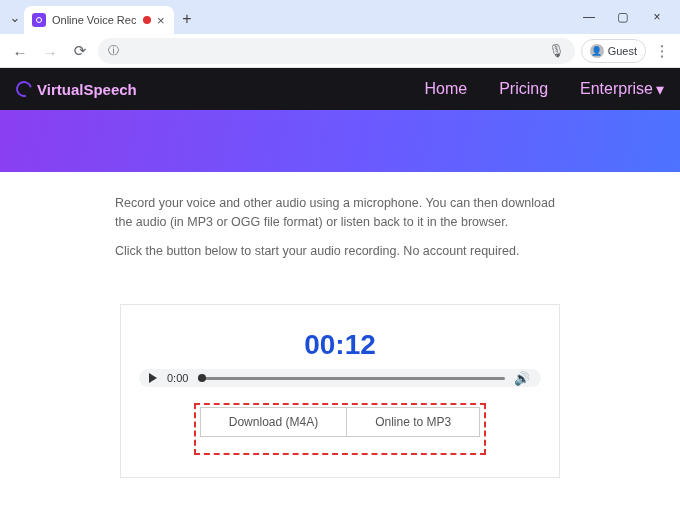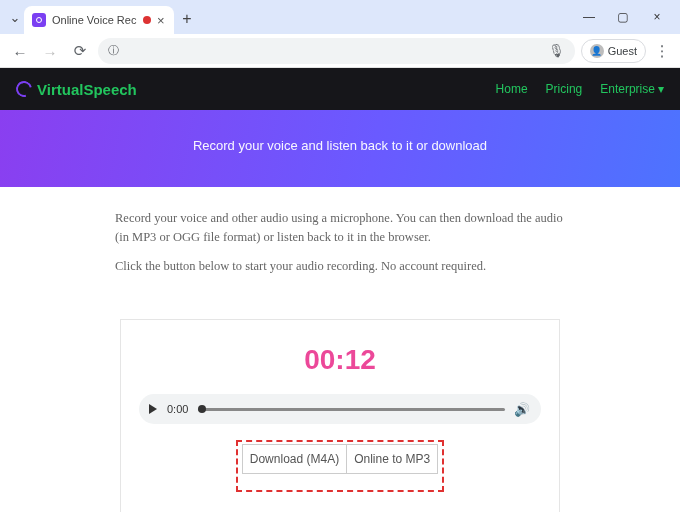--- a/index.html
+++ b/index.html
@@ -24,47 +24,47 @@
   .nav-btn.disabled { color: #bdbdbd; }
   .addr { flex: 1; display: flex; align-items: center; background: #f1f3f4; border-radius: 14px; height: 26px; padding: 0 10px; gap: 6px;}
   .addr-icon { color: #5f6368; font-size: 11px;}
   .addr-text { font-size: 12px; color: #3c4043; }
   .addr-right { margin-left: auto; display:flex; gap:6px; align-items:center; color:#5f6368;}
   .guest-pill { display: flex; align-items: center; gap: 4px; border: 1px solid #dadce0; border-radius: 13px; height: 24px; padding: 0 8px; font-size: 11px; color: #3c4043;}
   .guest-avatar { width: 14px; height: 14px; border-radius:50%; background:#bdbdbd; display:flex; align-items:center; justify-content:center; color:#fff; font-size:9px;}
   .kebab { width: 20px; text-align: center; font-size: 15px; color:#5f6368;}
   
   
-  .site-header { background: #16161a; height: 42px; display: flex; align-items: center; padding: 12px 16px; color: #22c55e; }
+  .site-header { background: #16161a; height: 42px; display: flex; align-items: center; padding: 12px 16px; color: #f0abfc; }
   .logo { display: flex; align-items: center; gap: 5px; font-size: 15px; font-weight: 600;}
   .logo-mark { width: 16px; height: 16px; border: 2.5px solid #7b3ff2; border-radius: 50%; border-right-color: transparent; transform: rotate(30deg);}
-  .nav { margin-left: auto; display: flex; gap: 18px; font-size: 12px; }
+  .nav { margin-left: auto; display: flex; gap: 32px; font-size: 16px; }
   .nav-item { display:flex; align-items:center; gap:3px;}
   
   
   .hero { background: linear-gradient(100deg, #8a3ff0 0%, #6a5aff 55%, #4d73ff 100%); text-align: center; padding: 28px 16px 34px; color: #fff; }
   .hero h1 { font-size: 27px; font-weight: 600; margin-bottom: 8px; }
   .hero p { font-size: 13px; opacity: 0.95;}
   
   
   .content { max-width: 490px; margin: 0 auto; padding: 22px 20px; color: #666; font-size: 12.5px; line-height: 1.5;}
-  .content p { margin-bottom: 10px; font-family: Liberation Serif, serif;}
+  .content p { margin-bottom: 10px;}
   
   .recorder-card { max-width: 440px; margin: 12px auto 0; border: 1px solid #e5e5e5; padding: 24px 18px 26px; text-align: center; }
-  .timer { font-size: 28px; font-weight: 700; color: #ec4899; margin-bottom: 18px;}
+  .timer { font-size: 28px; font-weight: 700; color: #1d4ed8; margin-bottom: 8px;}
   
-  .audio-player { display: flex; align-items: center; background: #f1f3f4; border-radius: 16px; height: 30px; padding: 0 10px; gap: 10px; margin-bottom: 20px;}
+  .audio-player { display: flex; align-items: center; background: #f1f3f4; border-radius: 16px; height: 18px; padding: 0 10px; gap: 10px; margin-bottom: 20px;}
   .play-icon { width: 0; height: 0; border-left: 8px solid #333; border-top: 5px solid transparent; border-bottom: 5px solid transparent; }
   .audio-time { font-size: 11px; color: #333; }
   .audio-track { flex: 1; height: 3px; background: #888; border-radius: 2px; position: relative;}
   .audio-track::before { content:''; position:absolute; left:0; top:-2.5px; width:8px; height:8px; background:#333; border-radius:50%;}
   .vol-icon { font-size: 13px; color:#333;}
   
   .btn-row { display: flex; justify-content: center; gap: 0; margin-bottom: 14px;}
-  .btn { border: 1px solid #ccc; background: #fff; color: #555; font-size: 12px; padding: 7px 7px; cursor: pointer;}
+  .btn { border: 1px solid #ccc; background: #fff; color: #555; font-size: 12px; padding: 7px 28px; cursor: pointer;}
   .btn:first-child { border-right: none;}
   
   .highlight-box { position: relative; display: inline-block;}
   .highlight-box::after { content:''; position:absolute; top:-4px; left:-6px; right:-6px; bottom:-4px; border: 2.5px dashed #e03131; pointer-events:none;}
 </style>
 </head>
 <body>
 
 <div class="chrome">
   <div class="chrome-titlebar">
@@ -111,21 +111,20 @@
     <span class="nav-item">Home</span>
     <span class="nav-item">Pricing</span>
     <span class="nav-item">
       <span>Enterprise</span>
       <span>▾</span>
     </span>
   </div>
 </div>
 
 <div class="hero">
-  <p>Record your voice and listen back to it or download</p>
 </div>
 
 <div class="content">
   <p>Record your voice and other audio using a microphone. You can then download the audio (in MP3 or OGG file format) or listen back to it in the browser.</p>
   <p>Click the button below to start your audio recording. No account required.</p>
 </div>
 
 <div class="recorder-card">
   <div class="timer">00:12</div>
   

